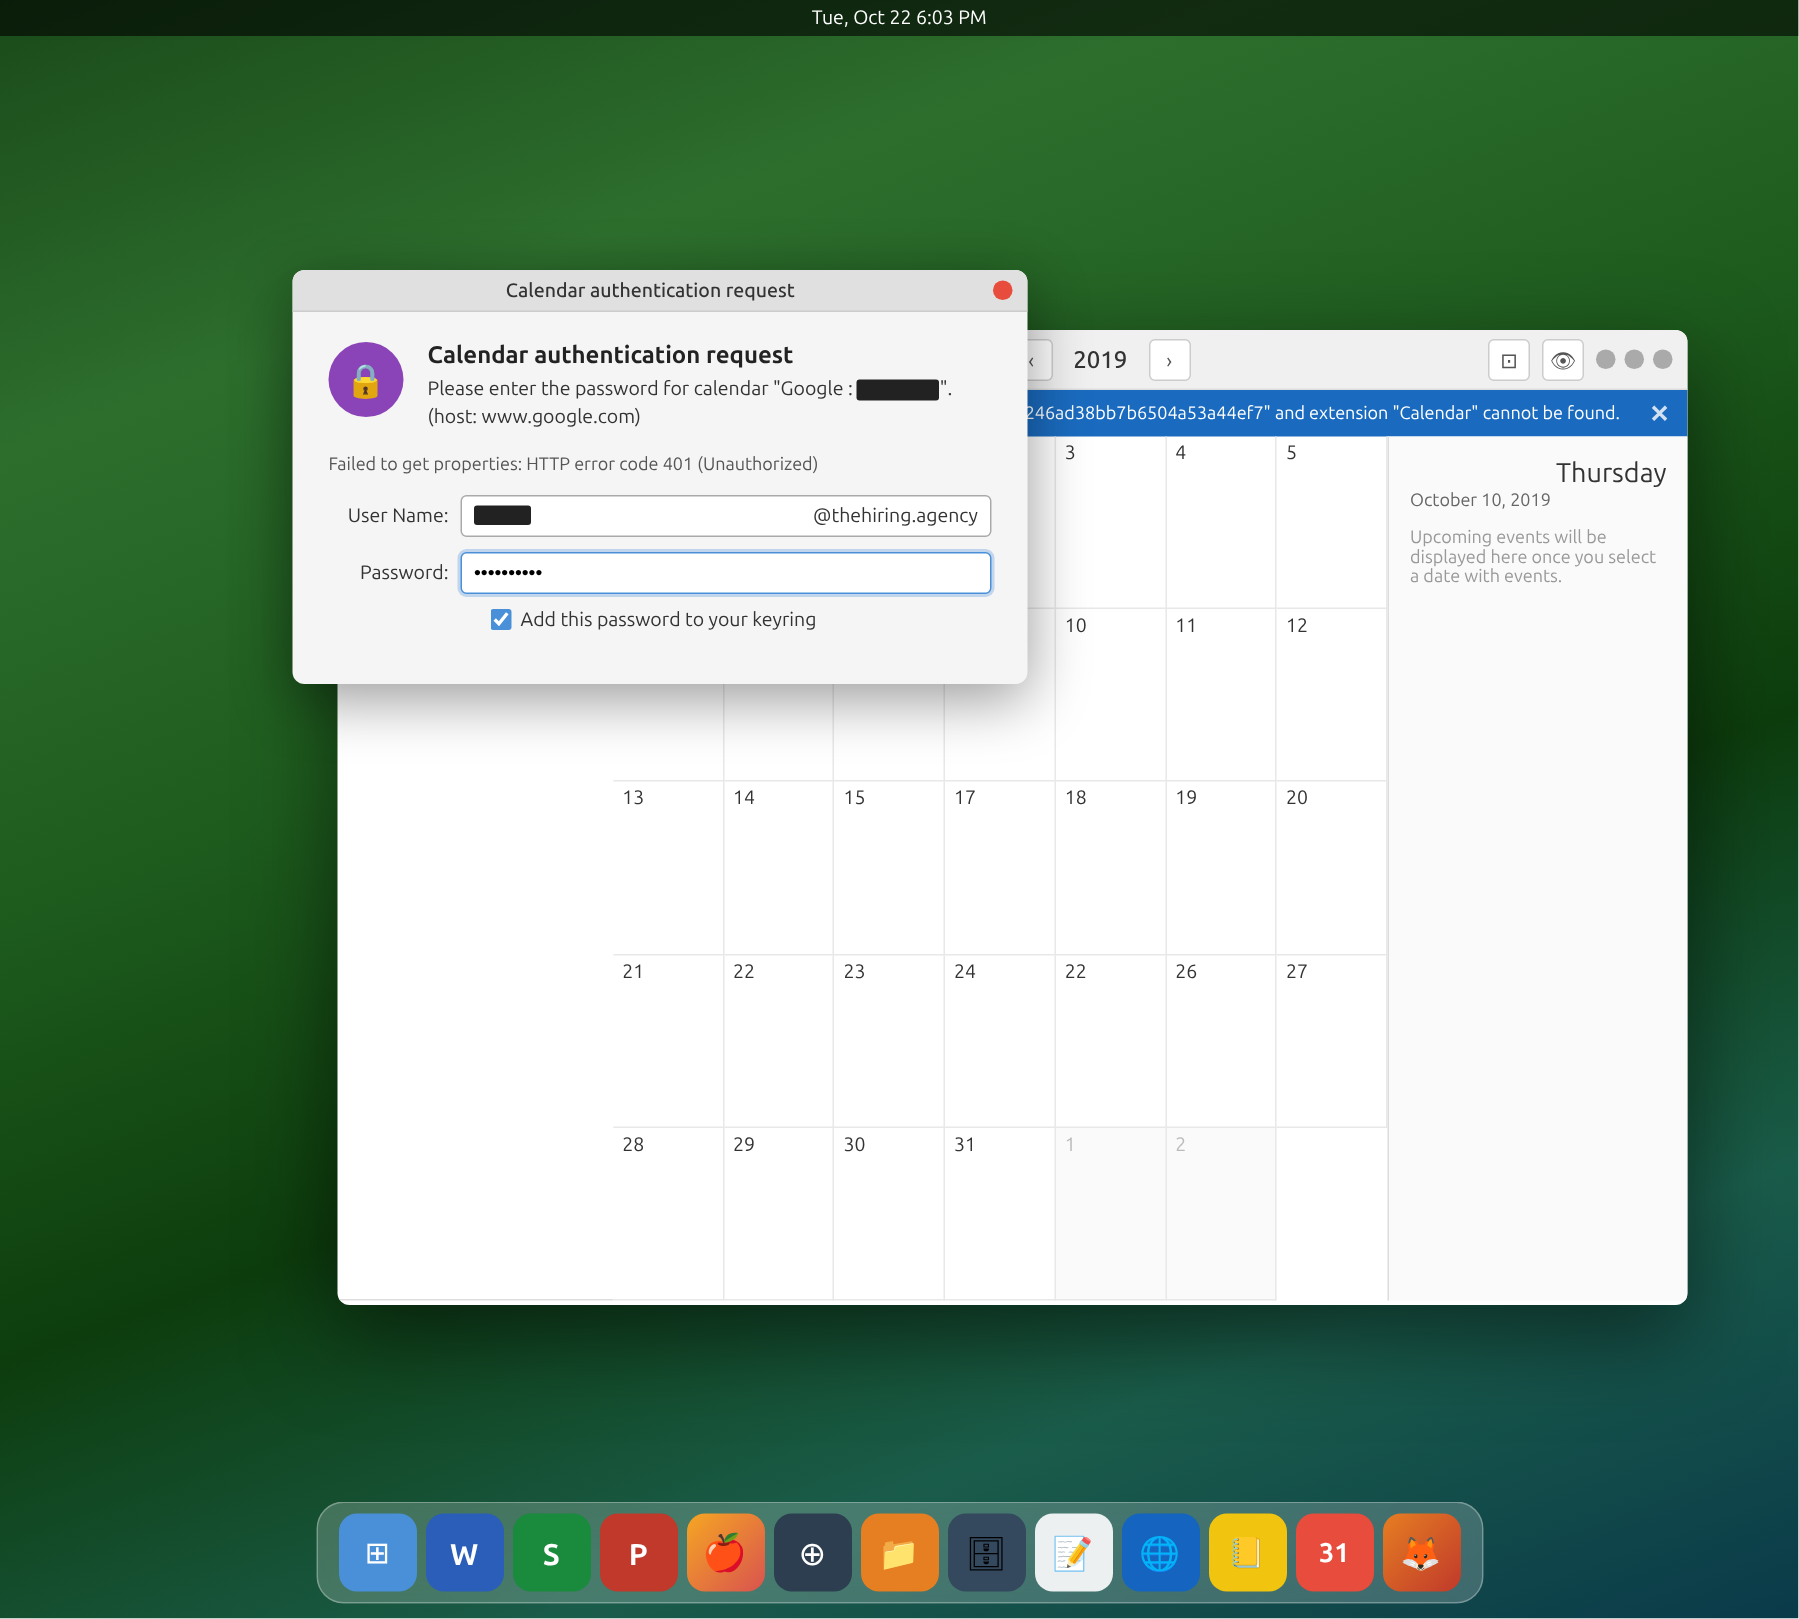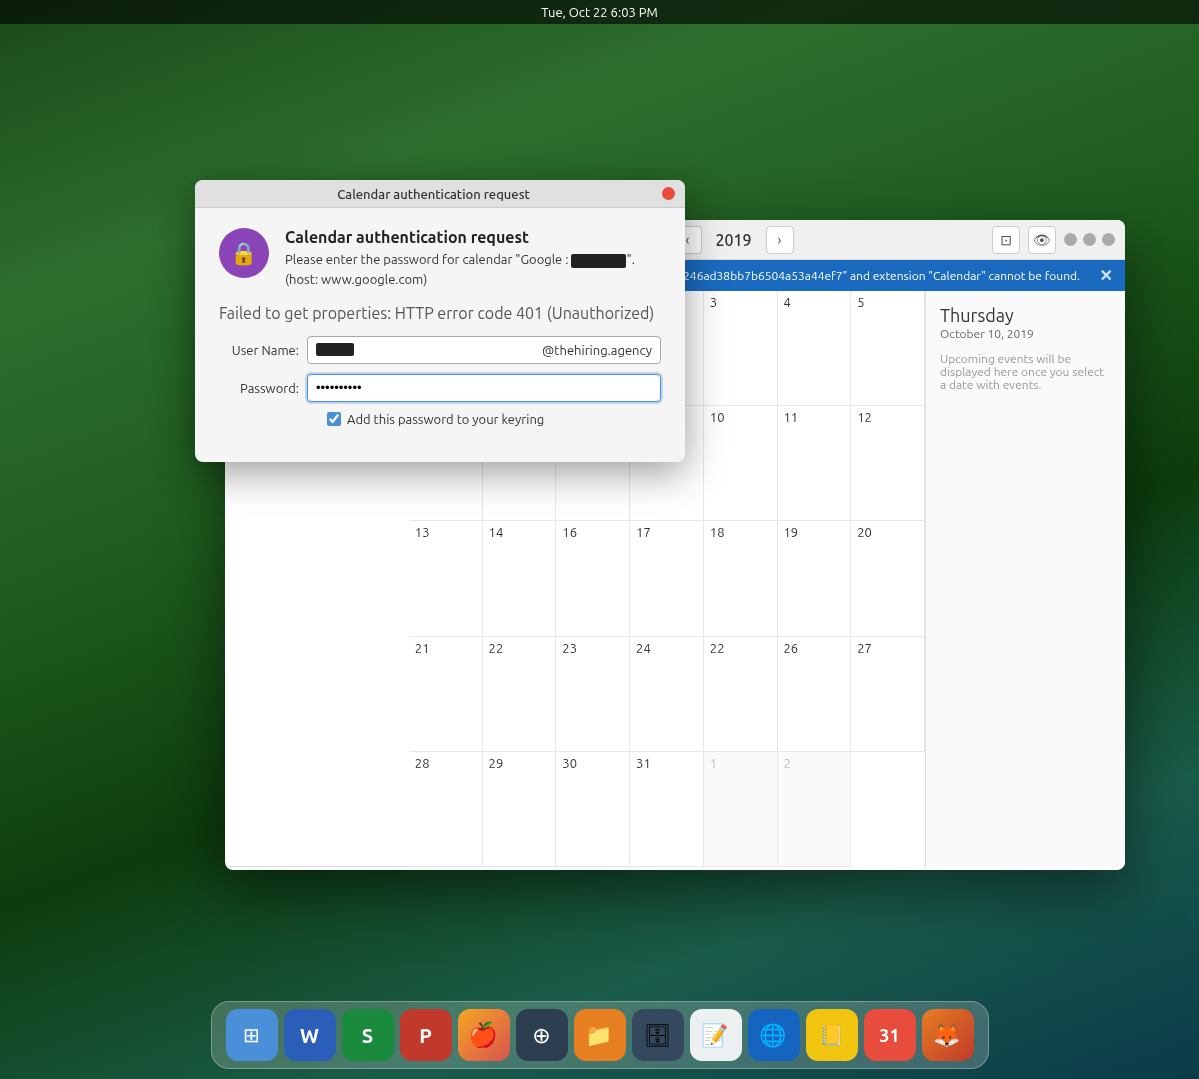--- a/index.html
+++ b/index.html
@@ -214,20 +214,21 @@
     }
     .cal-cell-num {
       display: block;
       margin-bottom: 2px;
     }
     .cal-sidebar-dayname {
       font-size: 18px;
       font-weight: 400;
       color: #333;
       margin-bottom: 2px;
+      text-align: right;
     }
     .cal-sidebar-date {
       font-size: 12px;
       color: #666;
       margin-bottom: 12px;
     }
     .cal-sidebar-hint {
       font-size: 12px;
       color: #999;
     }
@@ -477,21 +478,21 @@
               <span class="cal-cell-num">12</span>
             </div>
 
           <div class="cal-cell">
               <span class="cal-cell-num">13</span>
             </div>
           <div class="cal-cell">
               <span class="cal-cell-num">14</span>
             </div>
           <div class="cal-cell">
-              <span class="cal-cell-num">16</span>
+              <span class="cal-cell-num">15</span>
             </div>
           <div class="cal-cell">
               <span class="cal-cell-num">17</span>
             </div>
           <div class="cal-cell">
               <span class="cal-cell-num">18</span>
             </div>
           <div class="cal-cell">
               <span class="cal-cell-num">19</span>
             </div>
@@ -559,21 +560,21 @@
       <div class="dialog-header-row">
         <div class="lock-icon-circle">🔒</div>
         <div>
           <div class="dialog-title-main">Calendar authentication request</div>
           <div class="dialog-description">
             <span>Please enter the password for calendar "Google : </span><span class="redacted" style="width:55px; height:14px; vertical-align:middle;"></span><span>".</span>
           </div>
           <div class="dialog-description">(host: www.google.com)</div>
         </div>
       </div>
-      <div class="dialog-error" style="margin-bottom:14px; font-size:16px; color:#555;">Failed to get properties: HTTP error code 401 (Unauthorized)</div>
+      <div class="dialog-error" style="margin-bottom:14px; font-size:12px; color:#555;">Failed to get properties: HTTP error code 401 (Unauthorized)</div>
 
       <div class="dialog-field-row">
         <label class="dialog-field-label">User Name:</label>
         <div style="flex:1; height:28px; border:1px solid #aaa; border-radius:4px; background:white; display:flex; align-items:center; padding:0 8px; font-size:13px; color:#333;justify-content:space-between;">
           <span class="redacted" style="width:38px; height:13px; vertical-align:middle; margin-right:1px;"></span>
             <span>@thehiring.agency</span>
         </div>
       </div>
 
       <div class="dialog-field-row">

